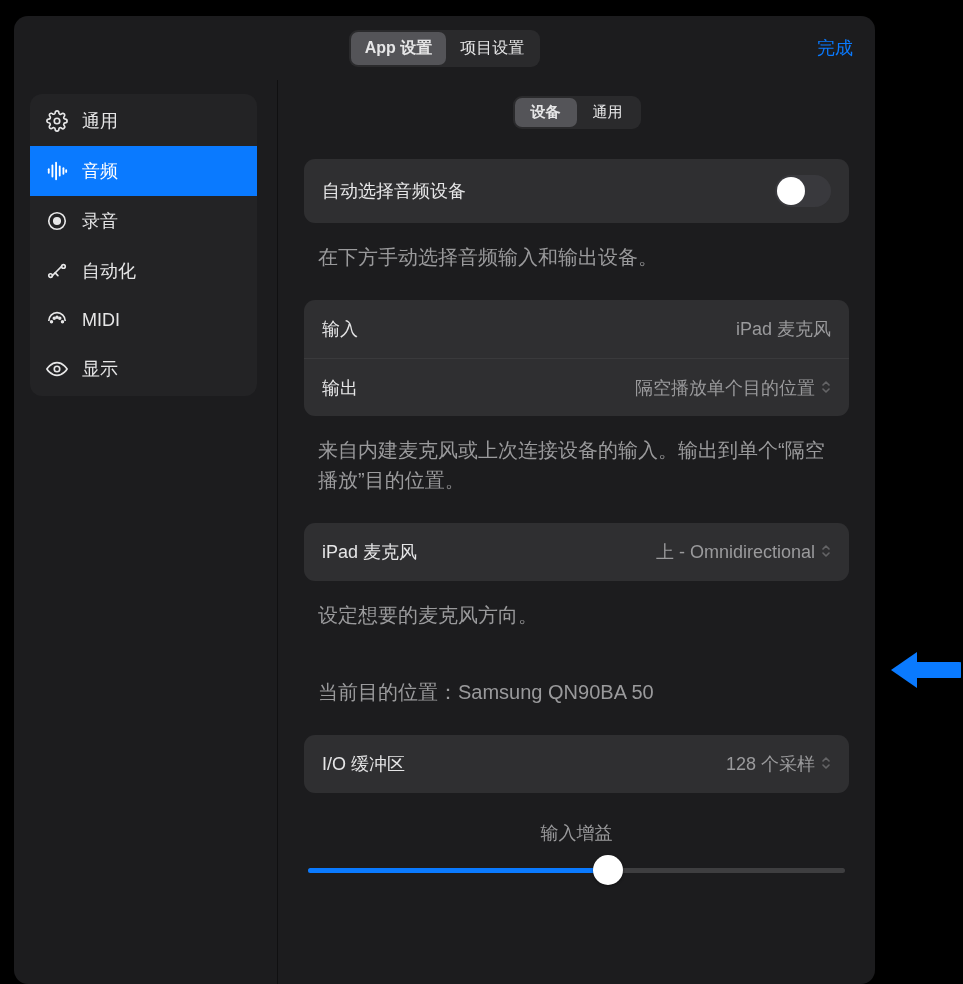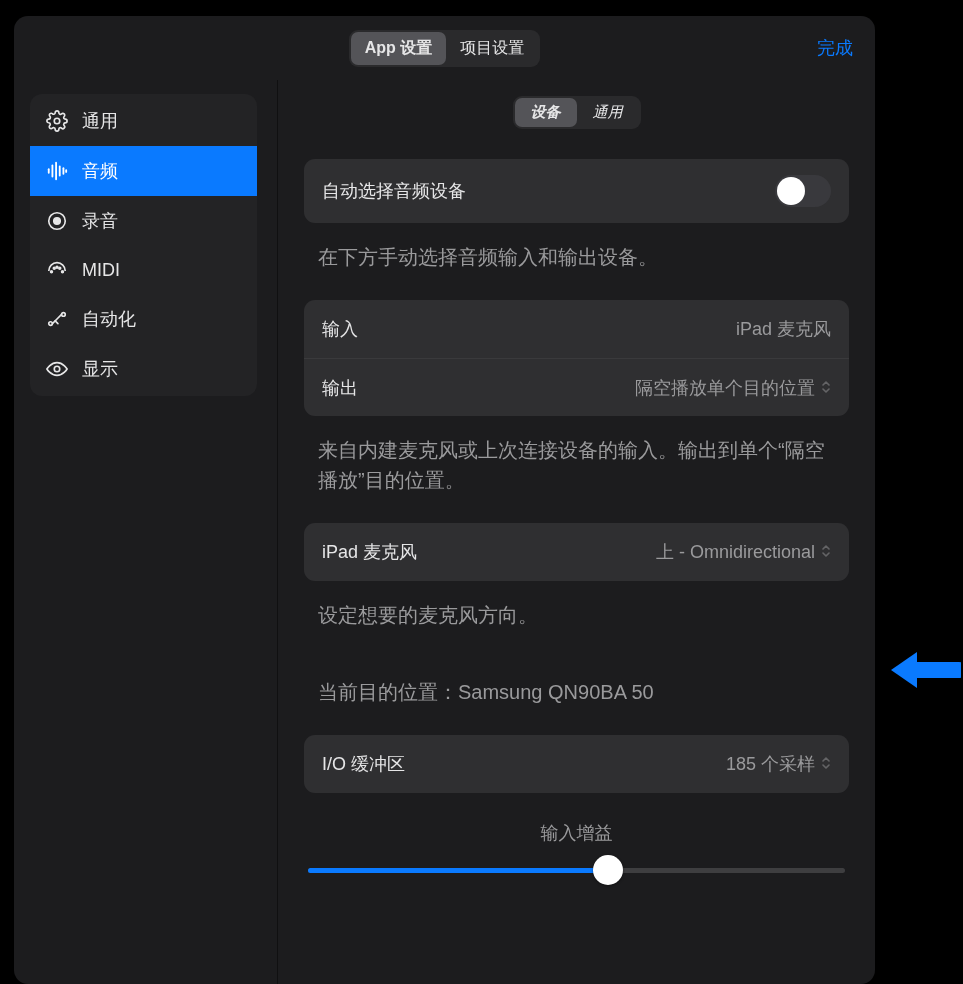--- a/index.html
+++ b/index.html
@@ -116,21 +116,20 @@
   }
   .sub-seg{
     display:flex;
     background:var(--seg-bg);
     border-radius:9px;
     padding:2px;
   }
   .sub-seg .seg-item{
     padding:5px 16px;
     font-size:15px;
-    font-style:italic;
   }
   .group{
     background:var(--cell);
     border-radius:11px;
     overflow:hidden;
   }
   .row{
     display:flex;
     align-items:center;
     justify-content:space-between;
@@ -233,42 +232,42 @@
             <svg viewBox="0 0 24 24" fill="none" stroke="currentColor" stroke-width="1.8">
                 <circle cx="12" cy="12" r="9"></circle>
                 <circle cx="12" cy="12" r="3.5" fill="currentColor"></circle>
               </svg>
           </span>
           <span>录音</span>
         </div>
 
         <div class="side-item">
           <span class="icon">
+            <svg viewBox="0 0 24 24" fill="none" stroke="currentColor" stroke-width="1.8" stroke-linecap="round">
+                <circle cx="5" cy="17" r="2"></circle>
+                <circle cx="19" cy="7" r="2"></circle>
+                <path d="M7 17 L12 12 L17 7"></path>
+                <path d="M10 14 L13 17"></path>
+              </svg>
+          </span>
+          <span>自动化</span>
+        </div>
+
+        <div class="side-item">
+          <span class="icon">
             <svg viewBox="0 0 24 24" fill="none" stroke="currentColor" stroke-width="1.8">
                 <path d="M3 13 A9 9 0 0 1 21 13"></path>
                 <circle cx="6" cy="14" r="1" fill="currentColor"></circle>
                 <circle cx="9" cy="10" r="1" fill="currentColor"></circle>
                 <circle cx="15" cy="10" r="1" fill="currentColor"></circle>
                 <circle cx="18" cy="14" r="1" fill="currentColor"></circle>
                 <circle cx="12" cy="9" r="1" fill="currentColor"></circle>
               </svg>
           </span>
           <span>MIDI</span>
-        </div>
-
-        <div class="side-item">
-          <span class="icon">
-            <svg viewBox="0 0 24 24" fill="none" stroke="currentColor" stroke-width="1.8" stroke-linecap="round">
-                <circle cx="5" cy="17" r="2"></circle>
-                <circle cx="19" cy="7" r="2"></circle>
-                <path d="M7 17 L12 12 L17 7"></path>
-                <path d="M10 14 L13 17"></path>
-              </svg>
-          </span>
-          <span>自动化</span>
         </div>
 
         <div class="side-item">
           <span class="icon">
             <svg viewBox="0 0 24 24" fill="none" stroke="currentColor" stroke-width="1.8">
                 <path d="M1 12s4-7 11-7 11 7 11 7-4 7-11 7S1 12 1 12z"></path>
                 <circle cx="12" cy="12" r="3"></circle>
               </svg>
           </span>
           <span>显示</span>
@@ -340,21 +339,21 @@
         <div class="footer">
           <span>当前目的位置：</span><span>Samsung QN90BA 50</span>
         </div>
       </div>
 
       <div class="section">
         <div class="group">
           <div class="row">
             <div class="row-label">I/O 缓冲区</div>
             <div class="row-value">
-              <span>185 个采样</span>
+              <span>128 个采样</span>
               <span class="chev">
                 <svg width="10" height="16" viewBox="0 0 10 16" fill="none" stroke="currentColor" stroke-width="1.6" stroke-linecap="round" stroke-linejoin="round">
                     <polyline points="2,6 5,3 8,6"></polyline>
                     <polyline points="2,10 5,13 8,10"></polyline>
                   </svg>
               </span>
             </div>
           </div>
         </div>
       </div>

